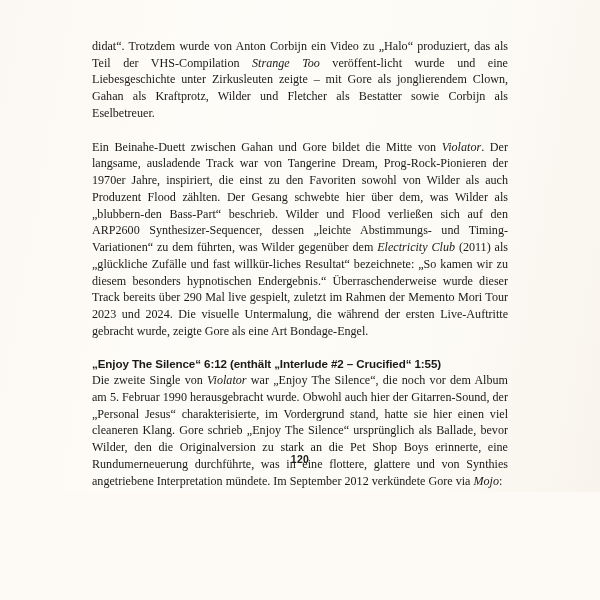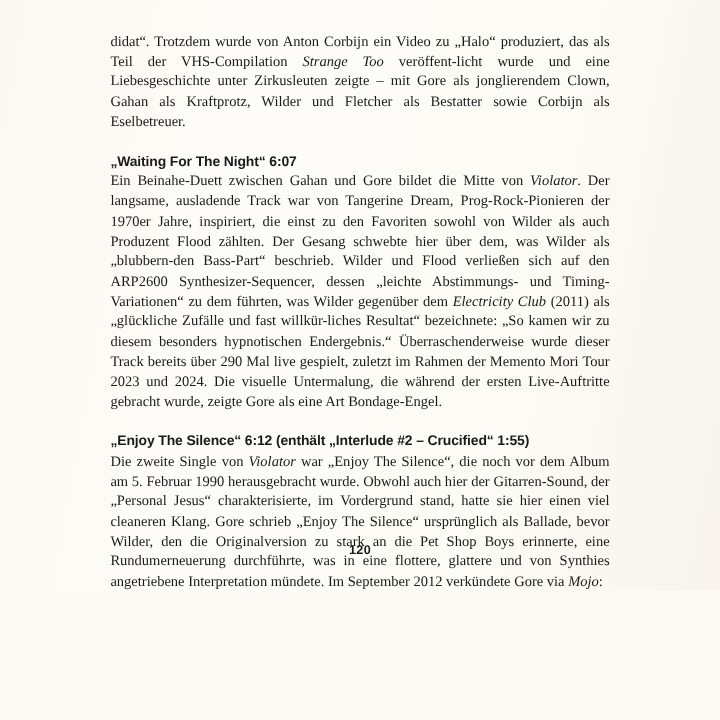--- a/index.html
+++ b/index.html
@@ -13,21 +13,21 @@
     font-family: "Liberation Serif", serif;
     color: #1a1a1a;
     overflow: hidden;
   }
   .page {
     position: relative;
     width: 600px;
     height: 492px;
     background: linear-gradient(100deg, #fbf7f1 0%, #fefcf8 30%, #fdfbf6 70%, #f8f4ed 100%);
     box-sizing: border-box;
-    padding: 26px 92px 30px 92px;
+    padding: 38px 92px 30px 92px;
   }
   .content {
     width: 416px;
   }
   p {
     margin: 0;
     font-size: 12.1px;
     line-height: 1.385;
     text-align: justify;
     text-justify: inter-word;
@@ -65,21 +65,20 @@
 </head>
 <body>
 
 <div class="page">
   <div class="content">
 
     <p class="cont">didat“. Trotzdem wurde von Anton Corbijn ein Video zu „Halo“ produziert, das als Teil der VHS-Compilation <em>Strange Too</em> veröffent-licht wurde und eine Liebesgeschichte unter Zirkusleuten zeigte – mit Gore als jonglierendem Clown, Gahan als Kraftprotz, Wilder und Fletcher als Bestatter sowie Corbijn als Eselbetreuer.</p>
 
     <div class="sec-space"></div>
 
-    <h2 class="heading">„Waiting For The Night“ 6:07</h2>
     <p>Ein Beinahe-Duett zwischen Gahan und Gore bildet die Mitte von <em>Violator</em>. Der langsame, ausladende Track war von Tangerine Dream, Prog-Rock-Pionieren der 1970er Jahre, inspiriert, die einst zu den Favoriten sowohl von Wilder als auch Produzent Flood zählten. Der Gesang schwebte hier über dem, was Wilder als „blubbern-den Bass-Part“ beschrieb. Wilder und Flood verließen sich auf den ARP2600 Synthesizer-Sequencer, dessen „leichte Abstimmungs- und Timing-Variationen“ zu dem führten, was Wilder gegenüber dem <em>Electricity Club</em> (2011) als „glückliche Zufälle und fast willkür-liches Resultat“ bezeichnete: „So kamen wir zu diesem besonders hypnotischen Endergebnis.“ Überraschenderweise wurde dieser Track bereits über 290 Mal live gespielt, zuletzt im Rahmen der Memento Mori Tour 2023 und 2024. Die visuelle Untermalung, die während der ersten Live-Auftritte gebracht wurde, zeigte Gore als eine Art Bondage-Engel.</p>
 
     <div class="sec-space"></div>
 
     <h2 class="heading">„Enjoy The Silence“ 6:12 (enthält „Interlude #2 – Crucified“ 1:55)</h2>
     <p>Die zweite Single von <em>Violator</em> war „Enjoy The Silence“, die noch vor dem Album am 5. Februar 1990 herausgebracht wurde. Obwohl auch hier der Gitarren-Sound, der „Personal Jesus“ charakterisierte, im Vordergrund stand, hatte sie hier einen viel cleaneren Klang. Gore schrieb „Enjoy The Silence“ ursprünglich als Ballade, bevor Wilder, den die Originalversion zu stark an die Pet Shop Boys erinnerte, eine Rundumerneuerung durchführte, was in eine flottere, glattere und von Synthies angetriebene Interpretation mündete. Im September 2012 verkündete Gore via <em>Mojo</em>:</p>
 
   </div>
 
   <div class="folio">120</div>

